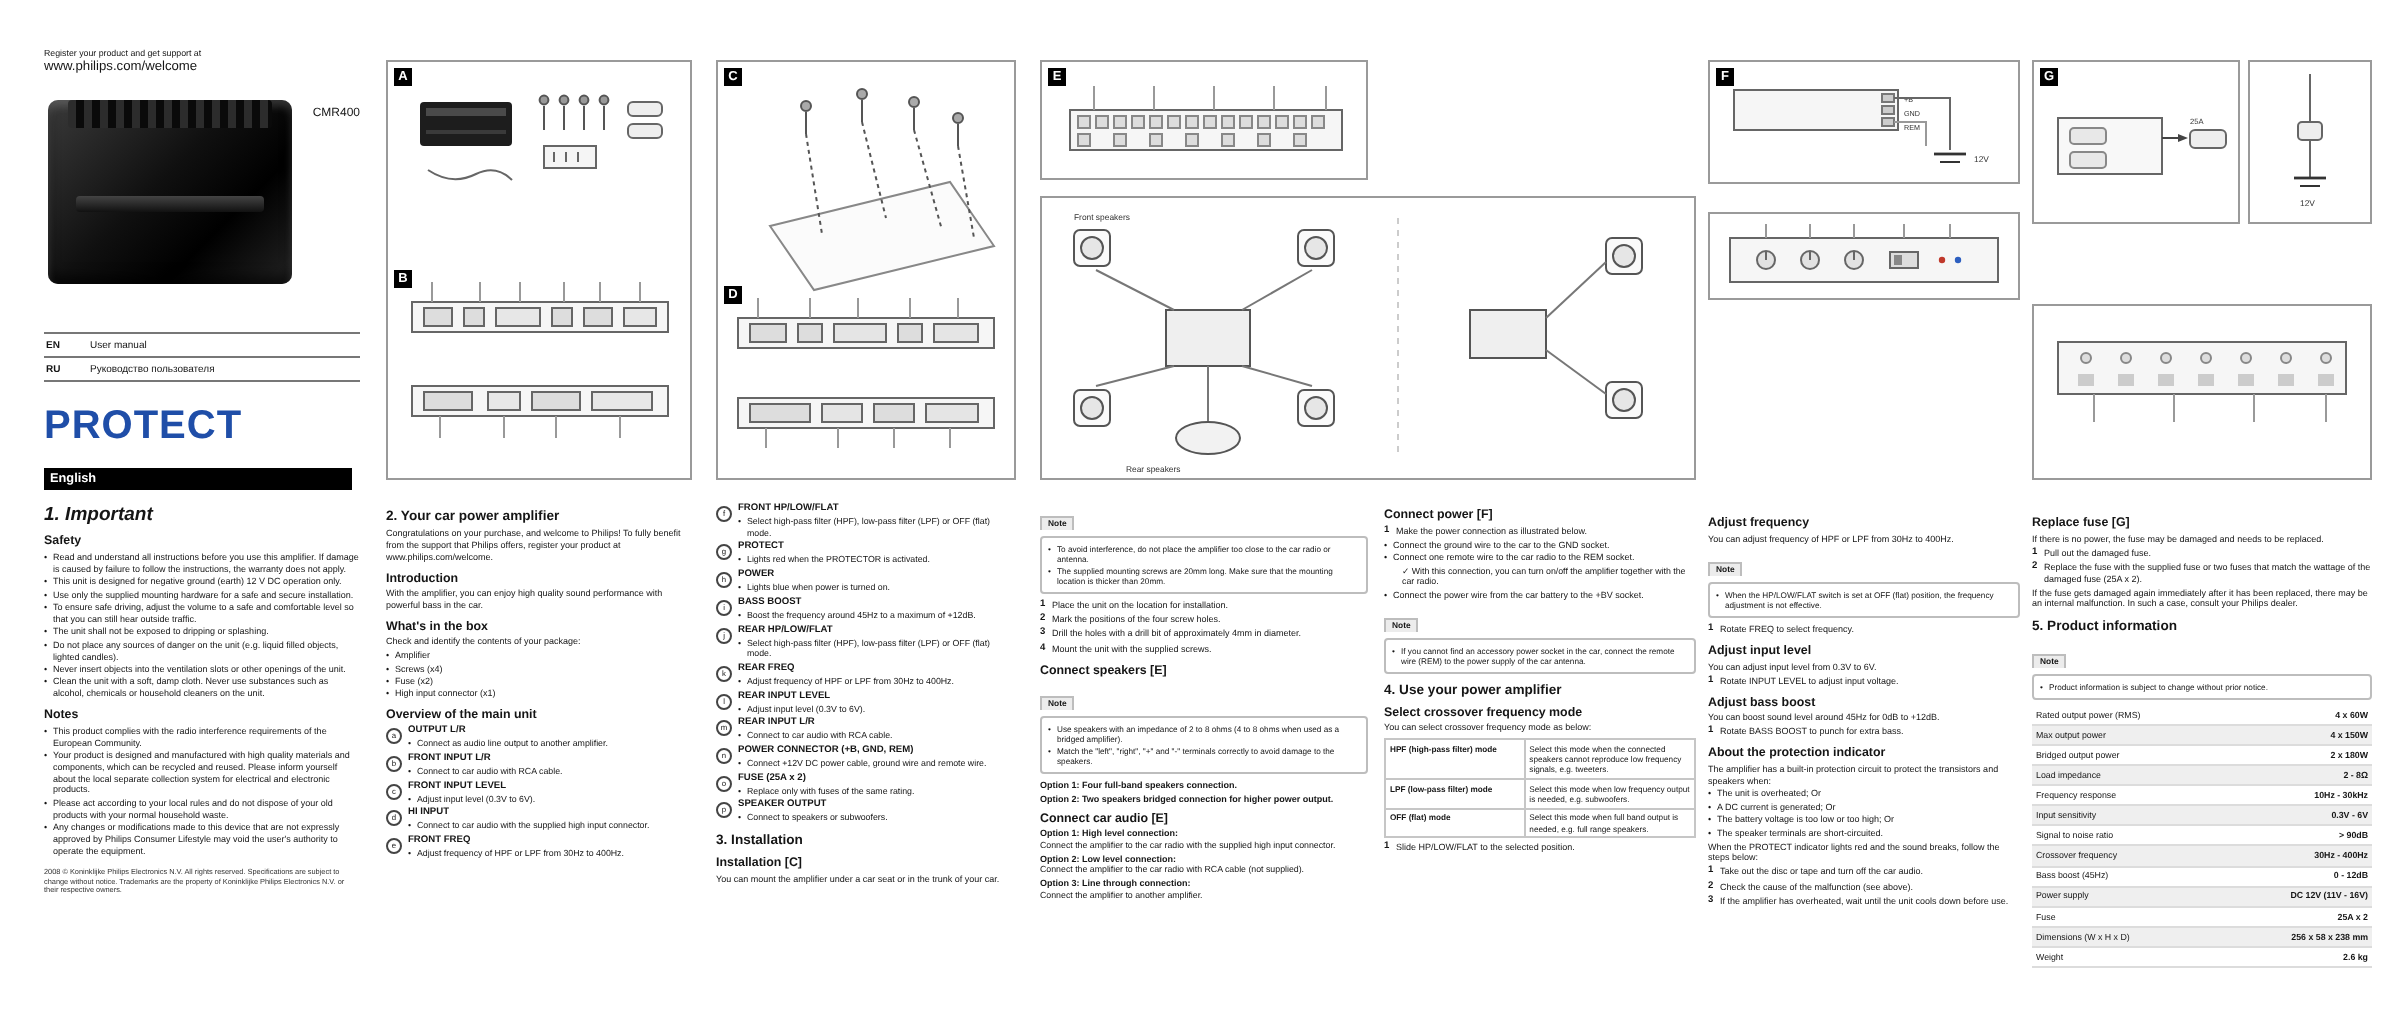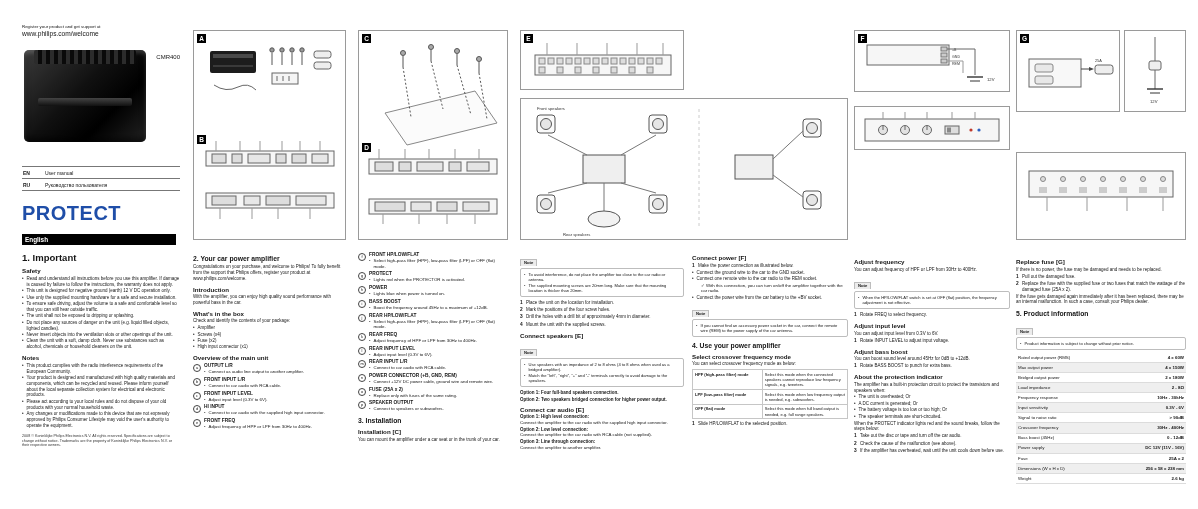--- a/index.html
+++ b/index.html
@@ -4,21 +4,21 @@
 <style>
   html,body{margin:0;padding:0;background:#ffffff;}
   .page{position:relative;width:1198px;height:509px;background:#fff;overflow:hidden;
         font-family:"Liberation Sans","DejaVu Sans",sans-serif;color:#151515;}
   
   .fig{position:absolute;border:1px solid #9a9a9a;background:#fff;box-sizing:border-box;}
   .figlab{position:absolute;width:9px;height:9px;background:#000;color:#fff;font-size:6.5px;
           font-weight:bold;line-height:9px;text-align:center;}
   
   .col{position:absolute;}
-  .h1{font-size:9.5px;font-weight:bold;margin:7px 0 3px;}
+  .h1{font-size:9.5px;font-weight:bold;margin:7px 0 3px;font-style:italic;}
   .hsub{font-size:6.2px;font-weight:bold;margin:4px 0 1.5px;}
   .hmed{font-size:6.8px;font-weight:bold;margin:5px 0 2px;}
   .p{font-size:4.5px;line-height:1.3;margin:1px 0;}
   .li{position:relative;padding-left:4.5px;font-size:4.5px;line-height:1.3;margin:.6px 0;}
   .li::before{content:"•";position:absolute;left:0;top:0;}
   .sm{font-size:4.1px;}
   .legal{font-size:3.7px;line-height:1.3;color:#333;margin-top:5px;}
   
   .step{display:flex;margin:1.2px 0;}
   .sn{font-weight:bold;flex:none;width:6px;font-size:4.8px;line-height:1.25;}

